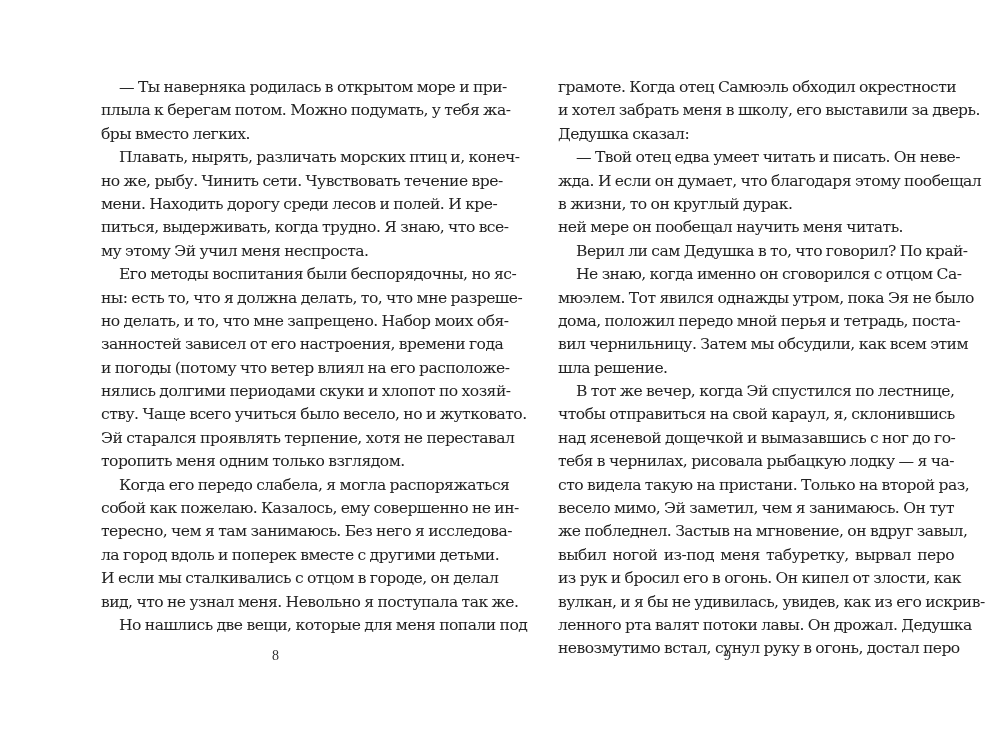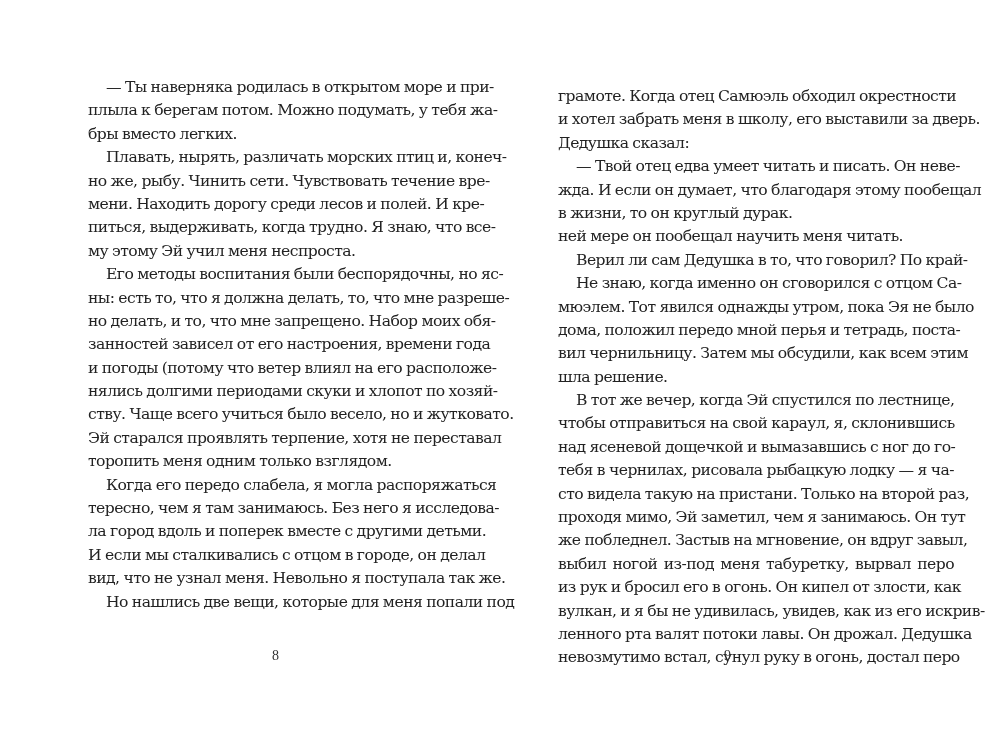--- a/index.html
+++ b/index.html
@@ -1,19 +1,19 @@
 <!DOCTYPE html>
 <html><head>
 <meta charset="utf-8">
 <style>
   html, body { margin: 0; padding: 0; background: #ffffff; }
   body { width: 1000px; height: 750px; position: relative; overflow: hidden; }
   .page { position: absolute; top: 76px; width: 396px; }
-  .page.left { left: 88px; }
-  .page.right { left: 558px; margin-top: 9px; }
+  .page.left { left: 101px; }
+  .page.right { left: 558px; }
   .line {
     font-family: "DejaVu Serif", "Liberation Serif", serif;
     font-size: 15.6px;
     line-height: 23.4px;
     height: 23.4px;
     color: #222222;
     white-space: nowrap;
     text-align: justify;
     text-align-last: justify;
     letter-spacing: -0.55px;
@@ -43,20 +43,21 @@
     <div class="line indent">Его методы воспитания были беспорядочны, но яс-</div>
     <div class="line">ны: есть то, что я должна делать, то, что мне разреше-</div>
     <div class="line">но делать, и то, что мне запрещено. Набор моих обя-</div>
     <div class="line">занностей зависел от его настроения, времени года</div>
     <div class="line">и погоды (потому что ветер влиял на его расположе-</div>
     <div class="line">нялись долгими периодами скуки и хлопот по хозяй-</div>
     <div class="line">ству. Чаще всего учиться было весело, но и жутковато.</div>
     <div class="line">Эй старался проявлять терпение, хотя не переставал</div>
     <div class="line last">торопить меня одним только взглядом.</div>
     <div class="line indent">Когда его передо слабела, я могла распоряжаться</div>
+    <div class="line">собой как пожелаю. Казалось, ему совершенно не ин-</div>
     <div class="line">тересно, чем я там занимаюсь. Без него я исследова-</div>
     <div class="line">ла город вдоль и поперек вместе с другими детьми.</div>
     <div class="line">И если мы сталкивались с отцом в городе, он делал</div>
     <div class="line">вид, что не узнал меня. Невольно я поступала так же.</div>
     <div class="line indent">Но нашлись две вещи, которые для меня попали под</div>
   </div>
 <div class="page right" id="right-page">
     <div class="line">грамоте. Когда отец Самюэль обходил окрестности</div>
     <div class="line">и хотел забрать меня в школу, его выставили за дверь.</div>
     <div class="line last">Дедушка сказал:</div>
@@ -68,21 +69,21 @@
     <div class="line indent">Не знаю, когда именно он сговорился с отцом Са-</div>
     <div class="line">мюэлем. Тот явился однажды утром, пока Эя не было</div>
     <div class="line">дома, положил передо мной перья и тетрадь, поста-</div>
     <div class="line">вил чернильницу. Затем мы обсудили, как всем этим</div>
     <div class="line last">шла решение.</div>
     <div class="line indent">В тот же вечер, когда Эй спустился по лестнице,</div>
     <div class="line">чтобы отправиться на свой караул, я, склонившись</div>
     <div class="line">над ясеневой дощечкой и вымазавшись с ног до го-</div>
     <div class="line">тебя в чернилах, рисовала рыбацкую лодку — я ча-</div>
     <div class="line">сто видела такую на пристани. Только на второй раз,</div>
-    <div class="line">проходя мимо, Эй заметил, чем я занимаюсь. Он тут</div>
+    <div class="line">весело мимо, Эй заметил, чем я занимаюсь. Он тут</div>
     <div class="line">же побледнел. Застыв на мгновение, он вдруг завыл,</div>
     <div class="line">выбил ногой из-под меня табуретку, вырвал перо</div>
     <div class="line">из рук и бросил его в огонь. Он кипел от злости, как</div>
     <div class="line">вулкан, и я бы не удивилась, увидев, как из его искрив-</div>
     <div class="line">ленного рта валят потоки лавы. Он дрожал. Дедушка</div>
     <div class="line">невозмутимо встал, сунул руку в огонь, достал перо</div>
   </div>
 
 <div class="folio left">8</div>
 <div class="folio right">9</div>

